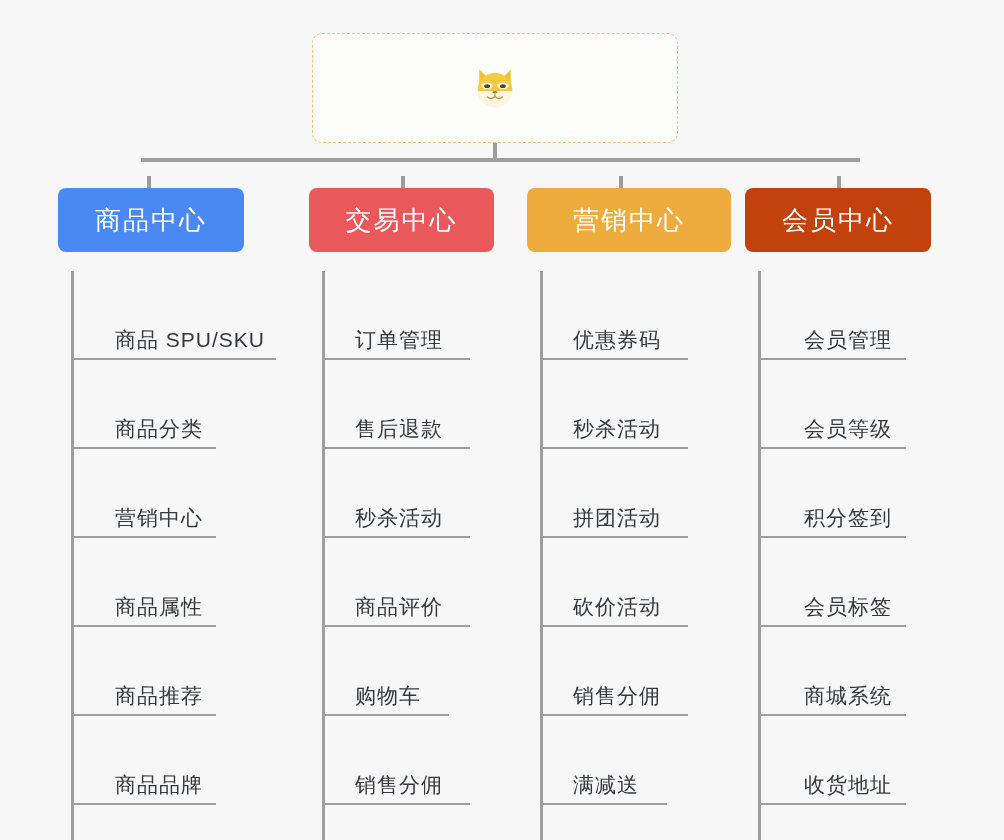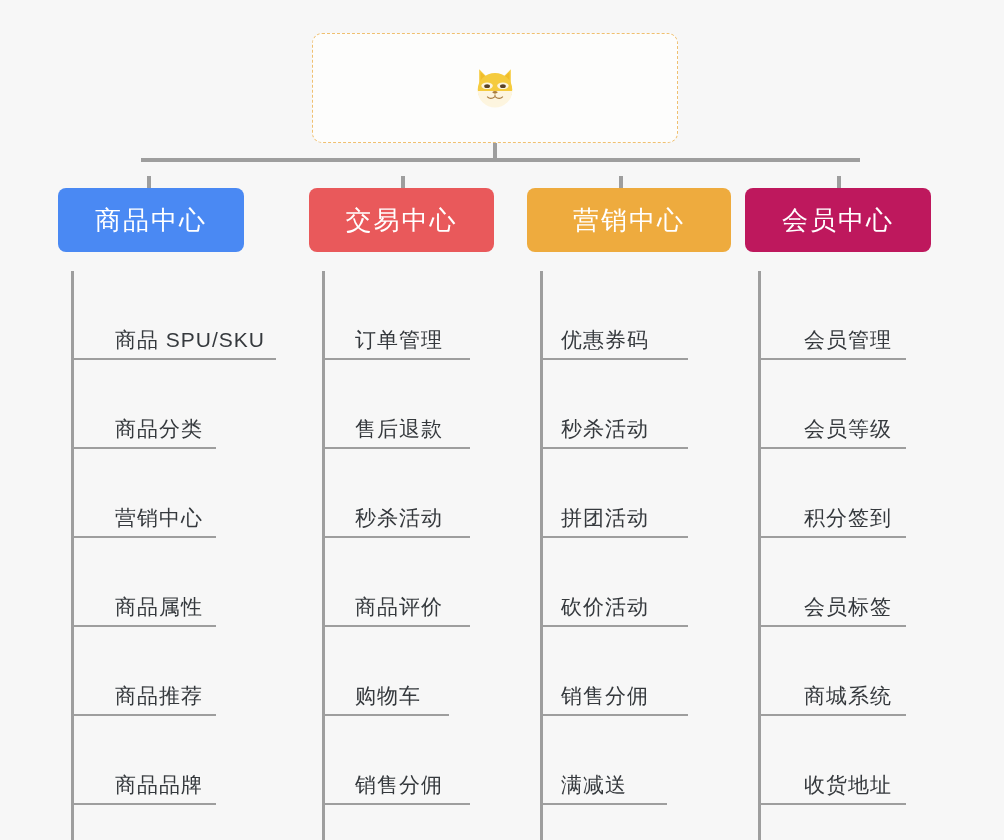--- a/index.html
+++ b/index.html
@@ -141,25 +141,25 @@
   #col-1 .col-drop   { left: 92px; }
   #col-1 .col-trunk  { left: 13px; height: 703px; }
   #col-1 .leaf-list  { left: 13px; }
   #col-1 .leaf-label { left: 33px; }
 
   #col-2 { left: 527px; }
   #col-2 .col-header { width: 204px; background: #eeab3e; text-align: right; }
   #col-2 .col-drop   { left: 92px; }
   #col-2 .col-trunk  { left: 13px; height: 703px; }
   #col-2 .leaf-list  { left: 13px; }
-  #col-2 .leaf-label { left: 21px; margin-top: 36px; }
+  #col-2 .leaf-label { left: 33px; margin-top: 36px; }
 
   #col-3 { left: 745px; }
   #col-3 .col-header { width: 186px; background: #7bc council; }
-  #col-3 .col-header { background: #be185d; }
+  #col-3 .col-header { background: #c2410c; }
   #col-3 .col-drop   { left: 92px; }
   #col-3 .col-trunk  { left: 13px; height: 703px; }
   #col-3 .leaf-list  { left: 13px; }
   #col-3 .leaf-label { left: 46px; }
 </style>
 </head>
 <body>
 
 <div id="canvas">
 

